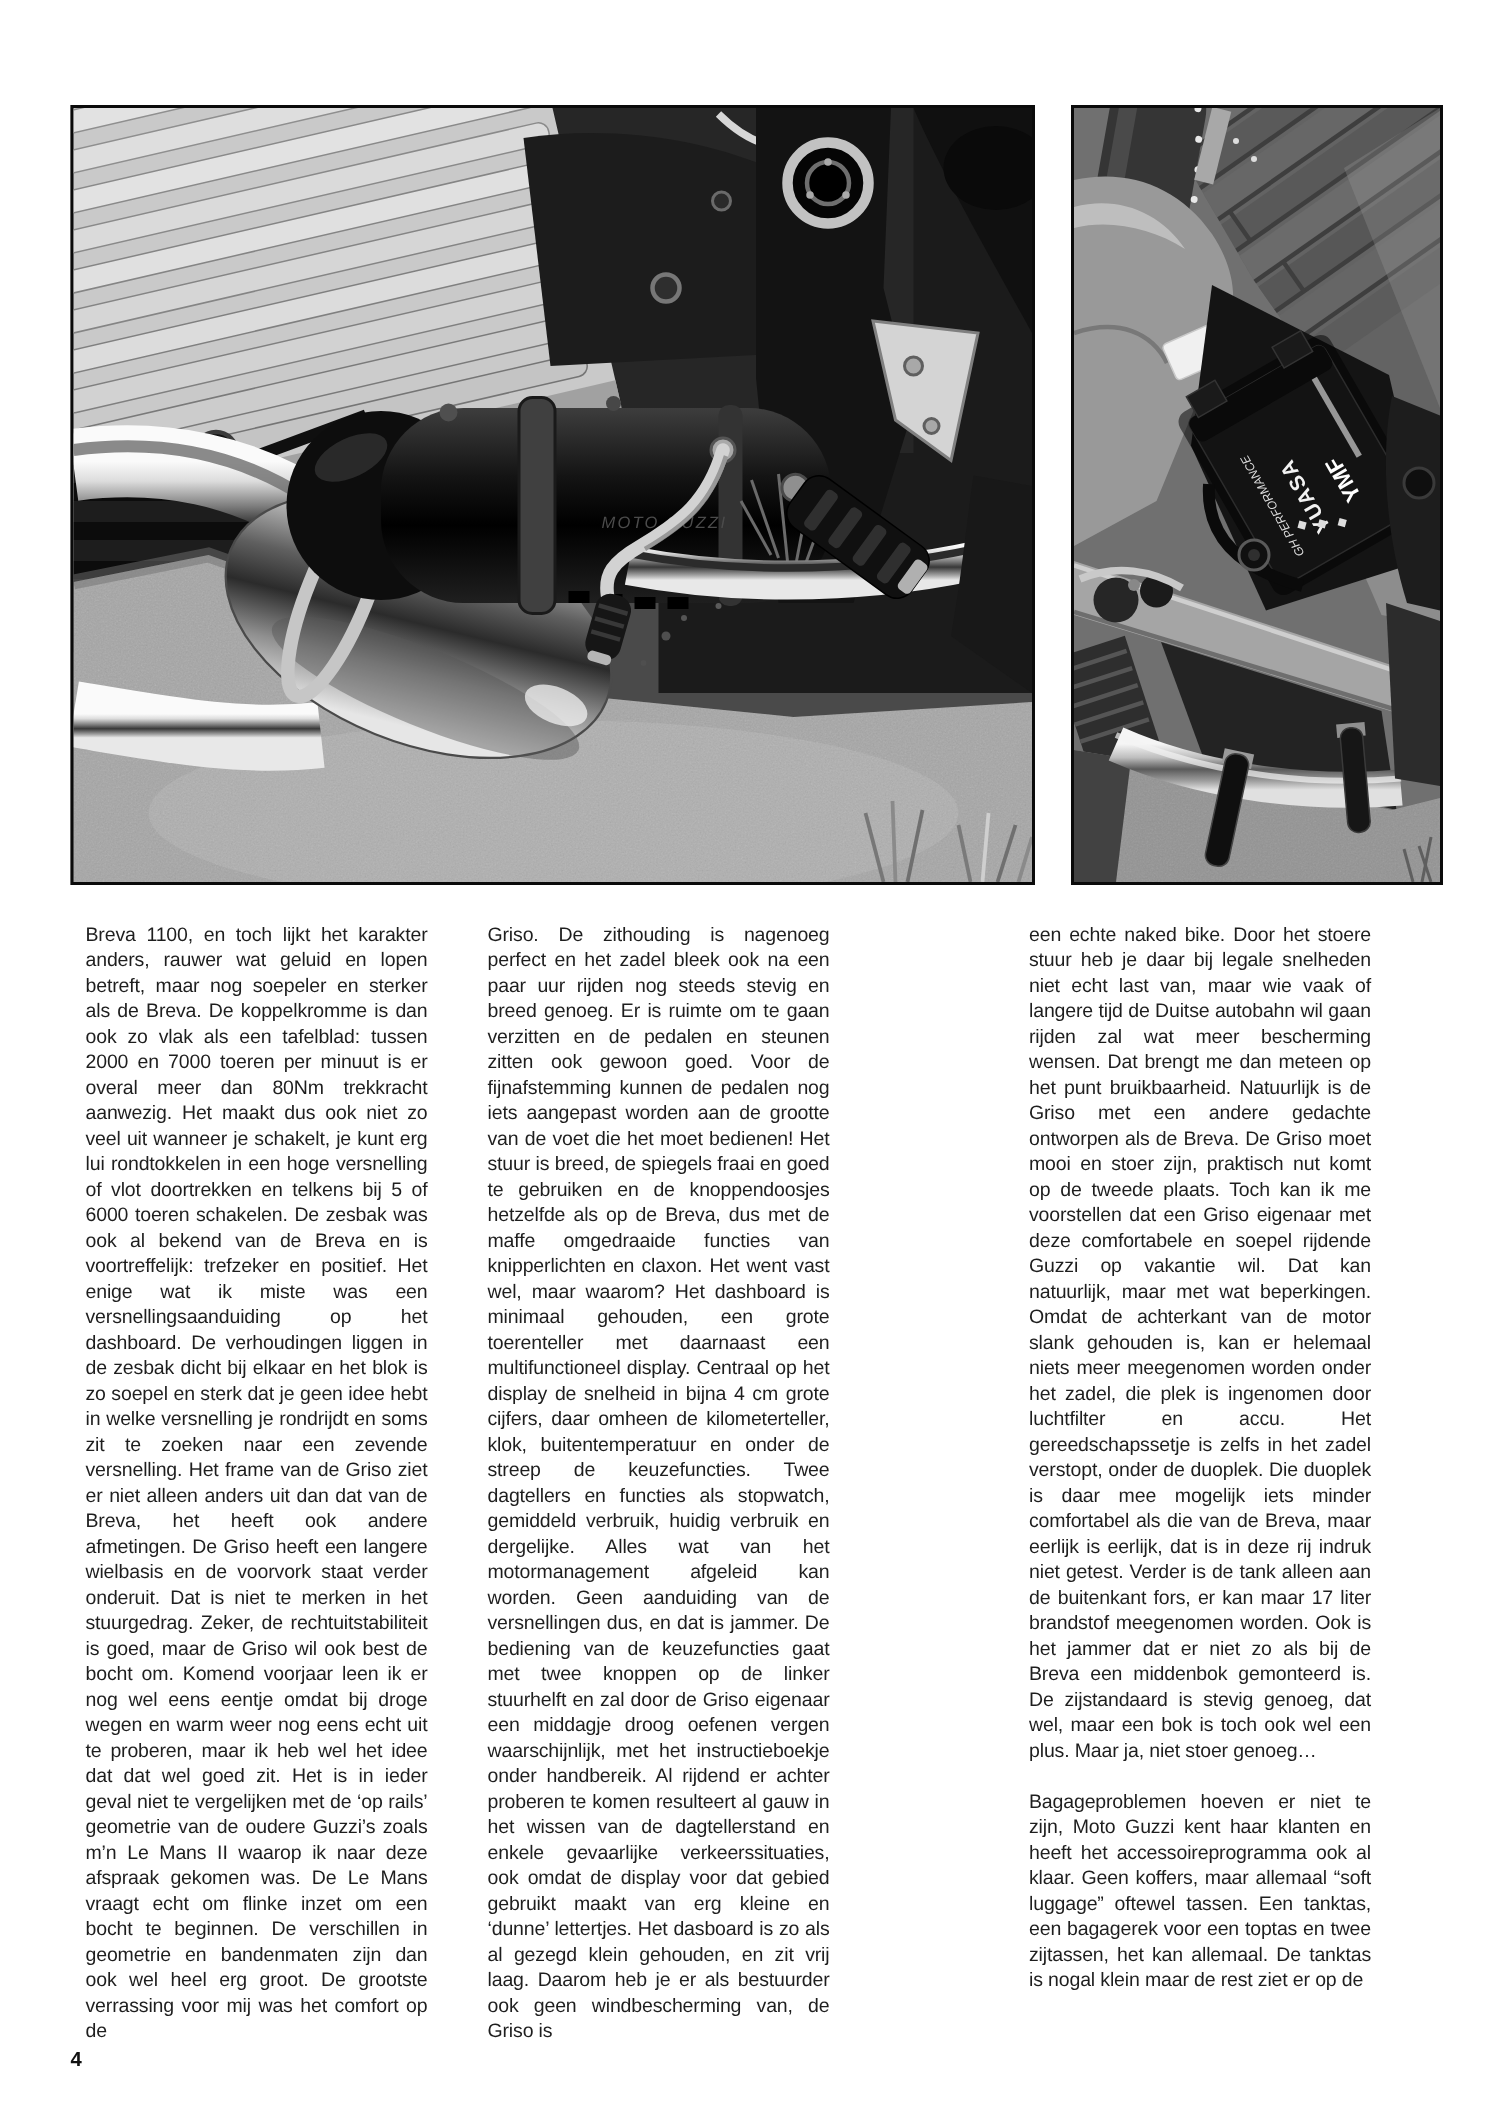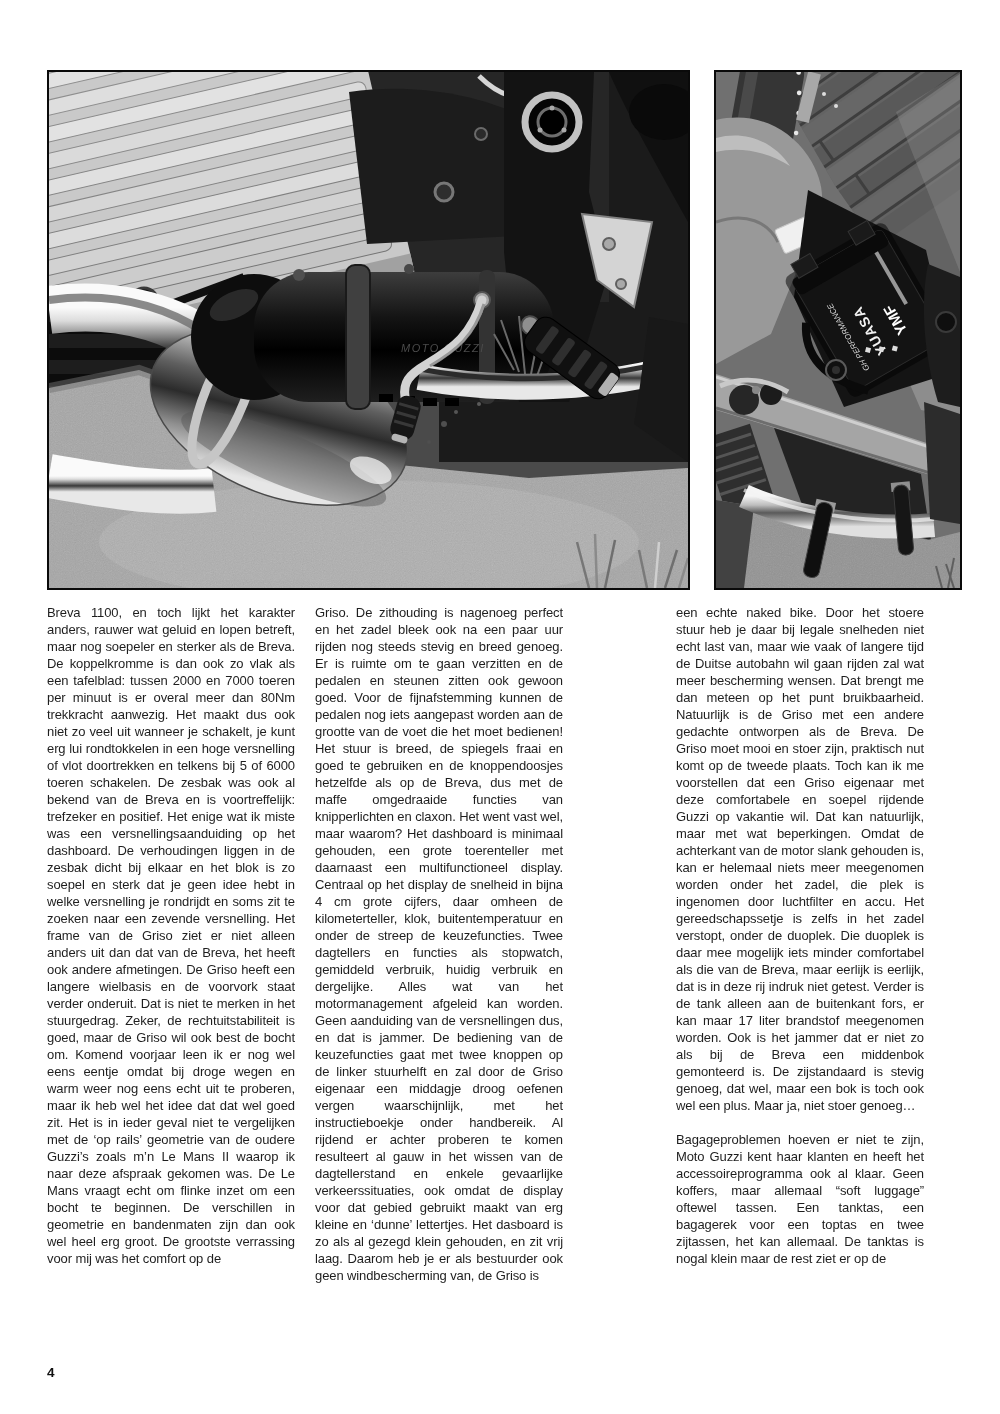--- a/index.html
+++ b/index.html
@@ -13,21 +13,21 @@
   }
   .photo-left{left:47px;top:70px;width:643px;height:520px;}
   .photo-right{left:714px;top:70px;width:248px;height:520px;}
   figure.photo svg{display:block;width:100%;height:100%;}
   .col{
     position:absolute;top:604px;width:248px;
     font-size:13px;line-height:17px;color:#1e1e1e;
     text-align:justify;letter-spacing:-0.1px;
     hyphens:auto;-webkit-hyphens:auto;
   }
-  .col p{margin:0;}
+  .col p{margin:10px;}
   .col p + p{margin-top:17px;}
   .col-1{left:47px;}
   .col-2{left:315px;}
   .col-3{left:676px;}
   .page-number{
     position:absolute;left:47px;top:1365px;
     font-size:13.5px;font-weight:bold;color:#111111;
   }
 </style>
 </head>

